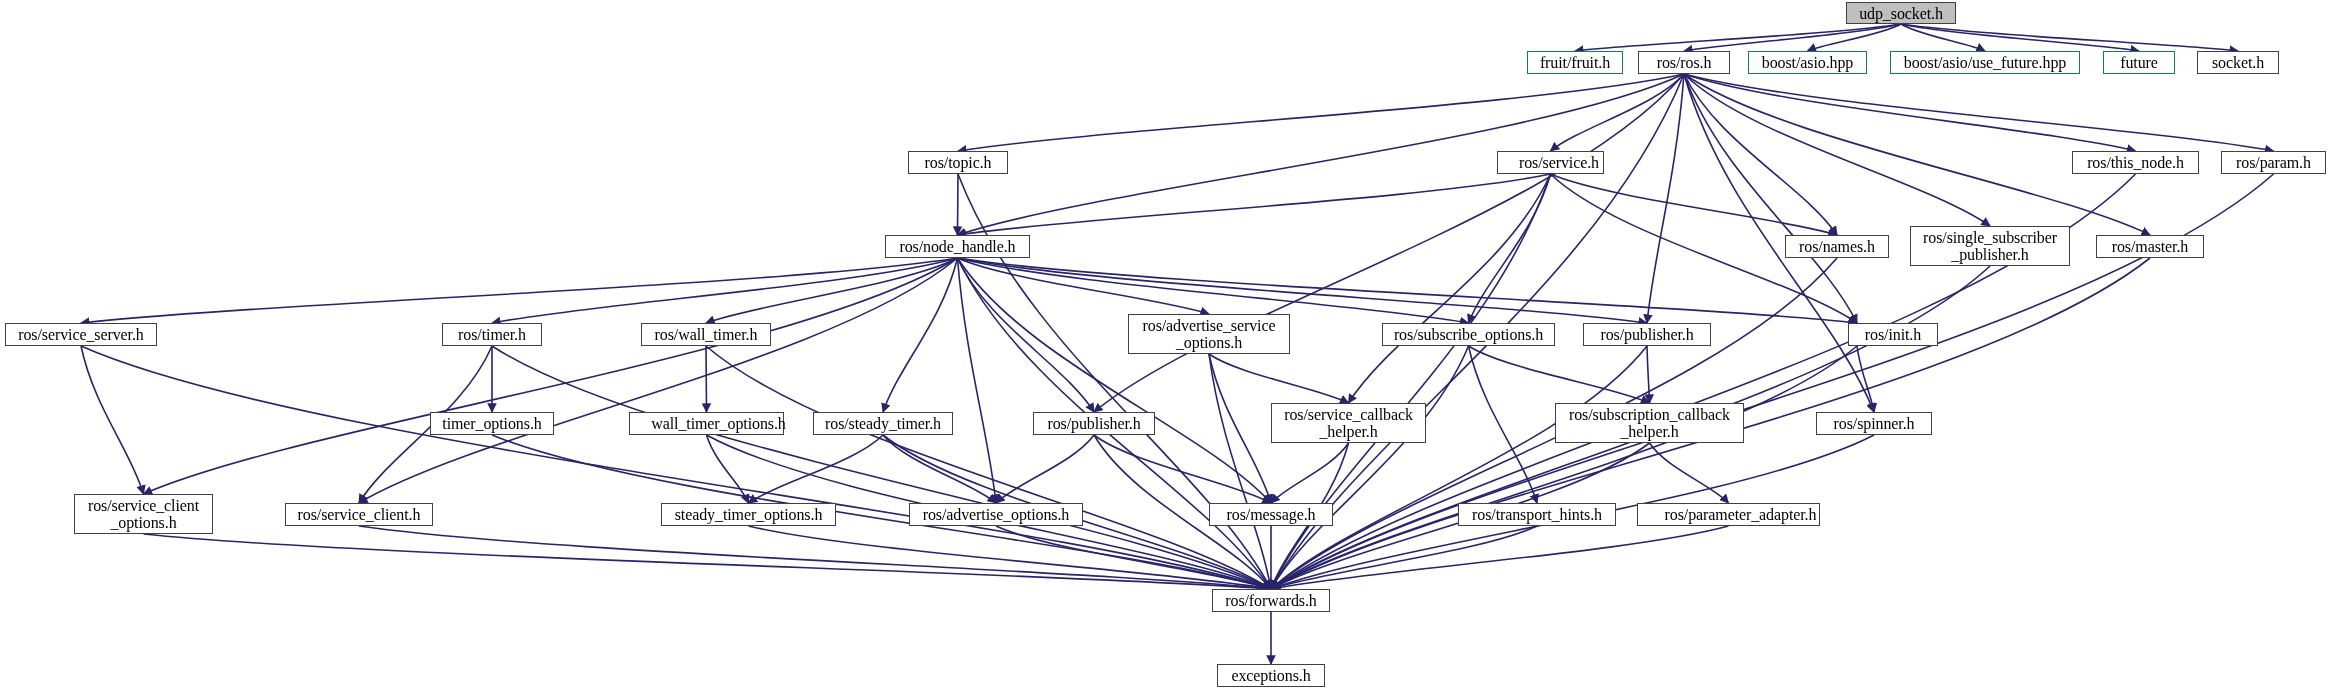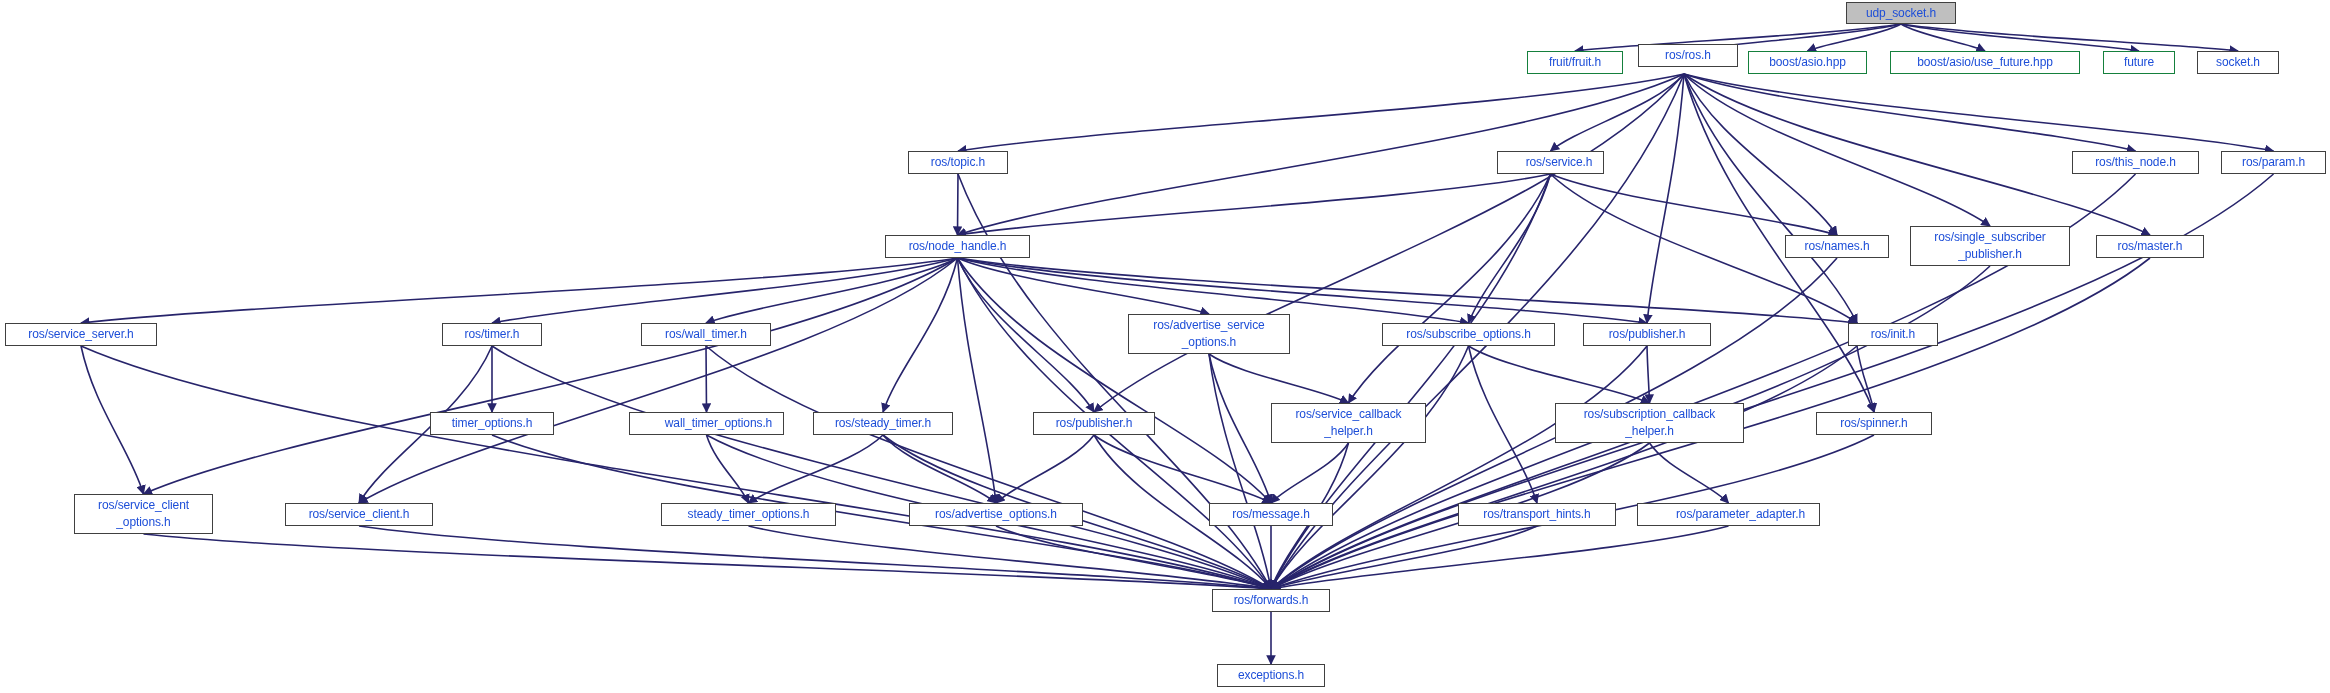--- a/index.html
+++ b/index.html
@@ -10,30 +10,31 @@
     background:#ffffff;
     font-family:"Liberation Sans", sans-serif;
     overflow:hidden;
   }
   #edges{position:absolute;left:0;top:0;width:2330px;height:693px;}
   .node{
     position:absolute;
     box-sizing:border-box;
     background:#ffffff;
     border:1px solid #404040;
-    color:#1d4ed8;
-    font-size:12px;
+    color:#000000;
+    font-size:16px;
     line-height:17px;
     text-align:center;
     display:flex;
     align-items:center;
     justify-content:center;
     white-space:pre;
     z-index:5;
     letter-spacing:-0.1px;
+    font-family:Liberation Serif, serif;
   }
   .node.root{
     background:#bfbfbf;
     border:1px solid #404040;
   }
   .node.faint{
     border:1px solid #15803d;
   }
   .node .lbl{display:block;}
 </style>
@@ -131,21 +132,21 @@
         <path d="M 1857 346 C 1735.02 448.06, 1392.98 516.1, 1271 589" marker-end="url(#arrow)"></path>
         <path d="M 1874 435 C 1748.96 499.68, 1396.04 542.8, 1271 589" marker-end="url(#arrow)"></path>
         <path d="M 359 526 C 539.66 552.46, 1090.34 570.1, 1271 589" marker-end="url(#arrow)"></path>
         <path d="M 143.5 534 C 362.95 557.1, 1051.55 572.5, 1271 589" marker-end="url(#arrow)"></path>
         <path d="M 1271 612 C 1271 633.84, 1271 648.4, 1271 664" marker-end="url(#arrow)"></path>
       </g>
   </svg>
   <div id="nodes-layer">
       <div class="node root" style="left: 1846px; top: 2px; width: 110px; height: 22px;"><span class="lbl">udp_socket.h</span></div>
       <div class="node faint" style="left: 1527px; top: 51px; width: 96px; height: 23px;"><span class="lbl">fruit/fruit.h</span></div>
-      <div class="node" style="left: 1638px; top: 44px; width: 100px; height: 23px;"><span class="lbl">ros/ros.h</span></div>
+      <div class="node" style="left: 1638px; top: 51px; width: 92px; height: 23px;"><span class="lbl">ros/ros.h</span></div>
       <div class="node faint" style="left: 1748px; top: 51px; width: 119px; height: 23px;"><span class="lbl">boost/asio.hpp</span></div>
       <div class="node faint" style="left: 1890px; top: 51px; width: 190px; height: 23px;"><span class="lbl">boost/asio/use_future.hpp</span></div>
       <div class="node faint" style="left: 2103px; top: 51px; width: 72px; height: 23px;"><span class="lbl">future</span></div>
       <div class="node" style="left: 2197px; top: 51px; width: 82px; height: 23px;"><span class="lbl">socket.h</span></div>
       <div class="node" style="left: 908px; top: 151px; width: 100px; height: 23px;"><span class="lbl">ros/topic.h</span></div>
       <div class="node" style="left: 1497px; top: 151px; width: 107px; height: 23px; padding-left: 17px;"><span class="lbl">ros/service.h</span></div>
       <div class="node" style="left: 2072px; top: 151px; width: 127px; height: 23px;"><span class="lbl">ros/this_node.h</span></div>
       <div class="node" style="left: 2221px; top: 151px; width: 105px; height: 23px;"><span class="lbl">ros/param.h</span></div>
       <div class="node" style="left: 885px; top: 235px; width: 145px; height: 23px;"><span class="lbl">ros/node_handle.h</span></div>
       <div class="node" style="left: 1785px; top: 235px; width: 104px; height: 23px;"><span class="lbl">ros/names.h</span></div>

